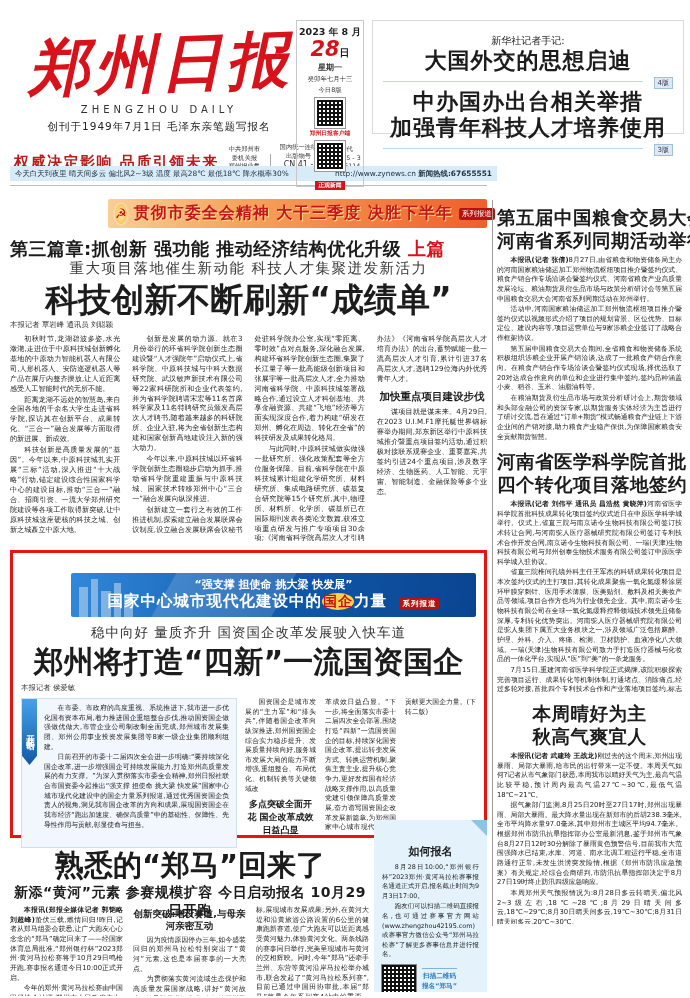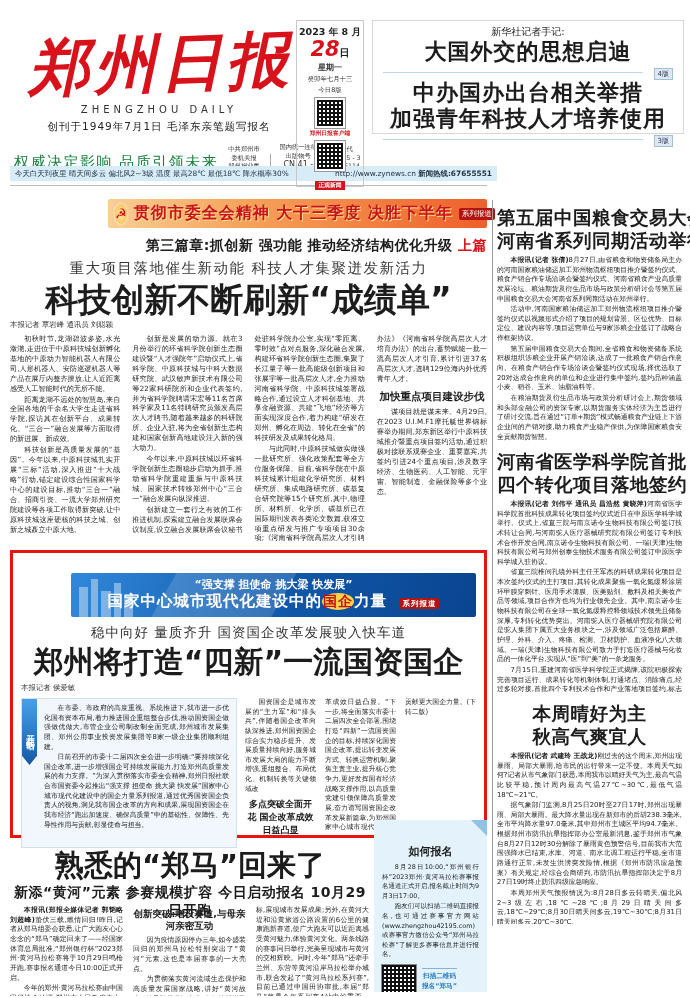--- a/index.html
+++ b/index.html
@@ -6,51 +6,51 @@
   body{width:690px;height:998px;background:#fff;position:relative;overflow:hidden;
        font-family:"DejaVu Sans","Liberation Sans",sans-serif;color:#1c1c1c}
   .abs{position:absolute}
   p{margin:0 0 1px 0;text-indent:2em}
   .noind{text-indent:0}
   
   .callig{font-size:62px;font-weight:900;font-style:italic;color:#d8121a;letter-spacing:4px;
           transform:rotate(-2deg);white-space:nowrap;font-family:"DejaVu Serif",serif}
   .mast-en{font-size:10px;letter-spacing:4px;color:#333;text-align:center}
   .mast-founding{font-size:10.5px;color:#222;text-align:center;letter-spacing:1px}
-  .slogan{color:#15803d;font-weight:normal;font-size:15px;letter-spacing:1.5px;white-space:nowrap}
+  .slogan{color:#b91c1c;font-weight:bold;font-size:15px;letter-spacing:1.5px;white-space:nowrap}
   .tiny{font-size:6.3px;line-height:1.35;color:#333}
   .vsep{width:1px;height:16px;background:#aaa}
   .weather{background:#d8ecf8;font-size:7.4px;color:#234;display:flex;justify-content:space-between;
            align-items:center;padding:0 5px}
   
   .datebox{border:1px solid #c8c8c8;text-align:center;padding-top:5px}
   .d-ym{font-size:9.5px;font-weight:bold}
   .d-day{font-size:21px;font-weight:900;font-style:italic;color:#d8121a;line-height:1}
   .d-sm{font-size:6.4px;color:#333;margin-top:2px}
   .qr{width:26px;height:26px;margin:3px auto 1px auto;background:
       repeating-linear-gradient(0deg,#111 0 2px,transparent 2px 4px),
       repeating-linear-gradient(90deg,#111 0 2px,#fff 2px 4px);border:2px solid #fff;outline:1px solid #999}
   .qr-label{font-size:5.8px;color:#d8121a;font-weight:bold}
   .qr-label2{font-size:5.8px;color:#fff;background:#d8121a;display:inline-block;padding:0 3px;font-weight:bold}
   
   .tr-box{border:1px solid #d9d9d9;text-align:center}
-  .tr-kicker{font-size:10px;color:#222;margin-top:4px}
+  .tr-kicker{font-size:10px;color:#222;margin-top:13px}
   .tr-h{font-size:22px;font-weight:900;letter-spacing:1px;line-height:1.18}
   .tr-div{height:9px;margin:3px 10px;position:relative}
   .tr-div .ln{position:absolute;left:0;right:30px;top:4px;height:1px;background:#bcd6ea}
   .pagebadge{position:absolute;right:0;top:0;font-size:7px;background:#dce9f3;border:1px solid #9fc0d8;
              padding:0 3px;color:#335}
   
   .red-banner{background:linear-gradient(90deg,#f8cf96,#f5a45c 35%,#ee5f2b);display:flex;align-items:center;
               border-radius:2px}
   .emblem{width:20px;height:20px;border-radius:50%;background:radial-gradient(#ffe9a8,#f4b942);color:#c00;
           font-size:13px;line-height:20px;text-align:center;margin:0 7px;box-shadow:0 0 3px #fff}
   .red-banner .bt{font-size:16px;font-weight:900;color:#c8121e;text-shadow:1px 1px 0 #ffe08a;letter-spacing:1px;white-space:nowrap}
   .series-badge{font-size:7.5px;color:#fff;background:#b41410;padding:1px 3px;border-radius:2px;margin-left:6px;white-space:nowrap}
-  .chapter{font-size:14px;font-weight:bold;text-align:right;letter-spacing:0.5px}
+  .chapter{font-size:18px;font-weight:bold;text-align:left;letter-spacing:0.5px}
   .chapter .tag{color:#d8121a}
   .deck{font-size:14.5px;color:#3a3a3a;text-align:center;letter-spacing:1.5px}
   .bigh{font-size:33px;font-weight:900;text-align:center;letter-spacing:0px;white-space:nowrap}
   .byline{font-size:7.4px;color:#333;}
   .bodycols{column-gap:12px;column-fill:auto;font-size:7.1px;line-height:1.4;text-align:justify;overflow:hidden}
   .subhead{font-size:10.5px;font-weight:900;text-align:center;text-indent:0;margin:5px 0 4px 0}
   .lead-b{font-weight:bold}
   
   .soe-box{border:3px solid #e8140f;background:#fff;padding:20px 8px;box-sizing:border-box}
   .soe-banner{position:relative;height:44px;background:linear-gradient(100deg,#3188da 0%,#1057a8 55%,#0a4490);

